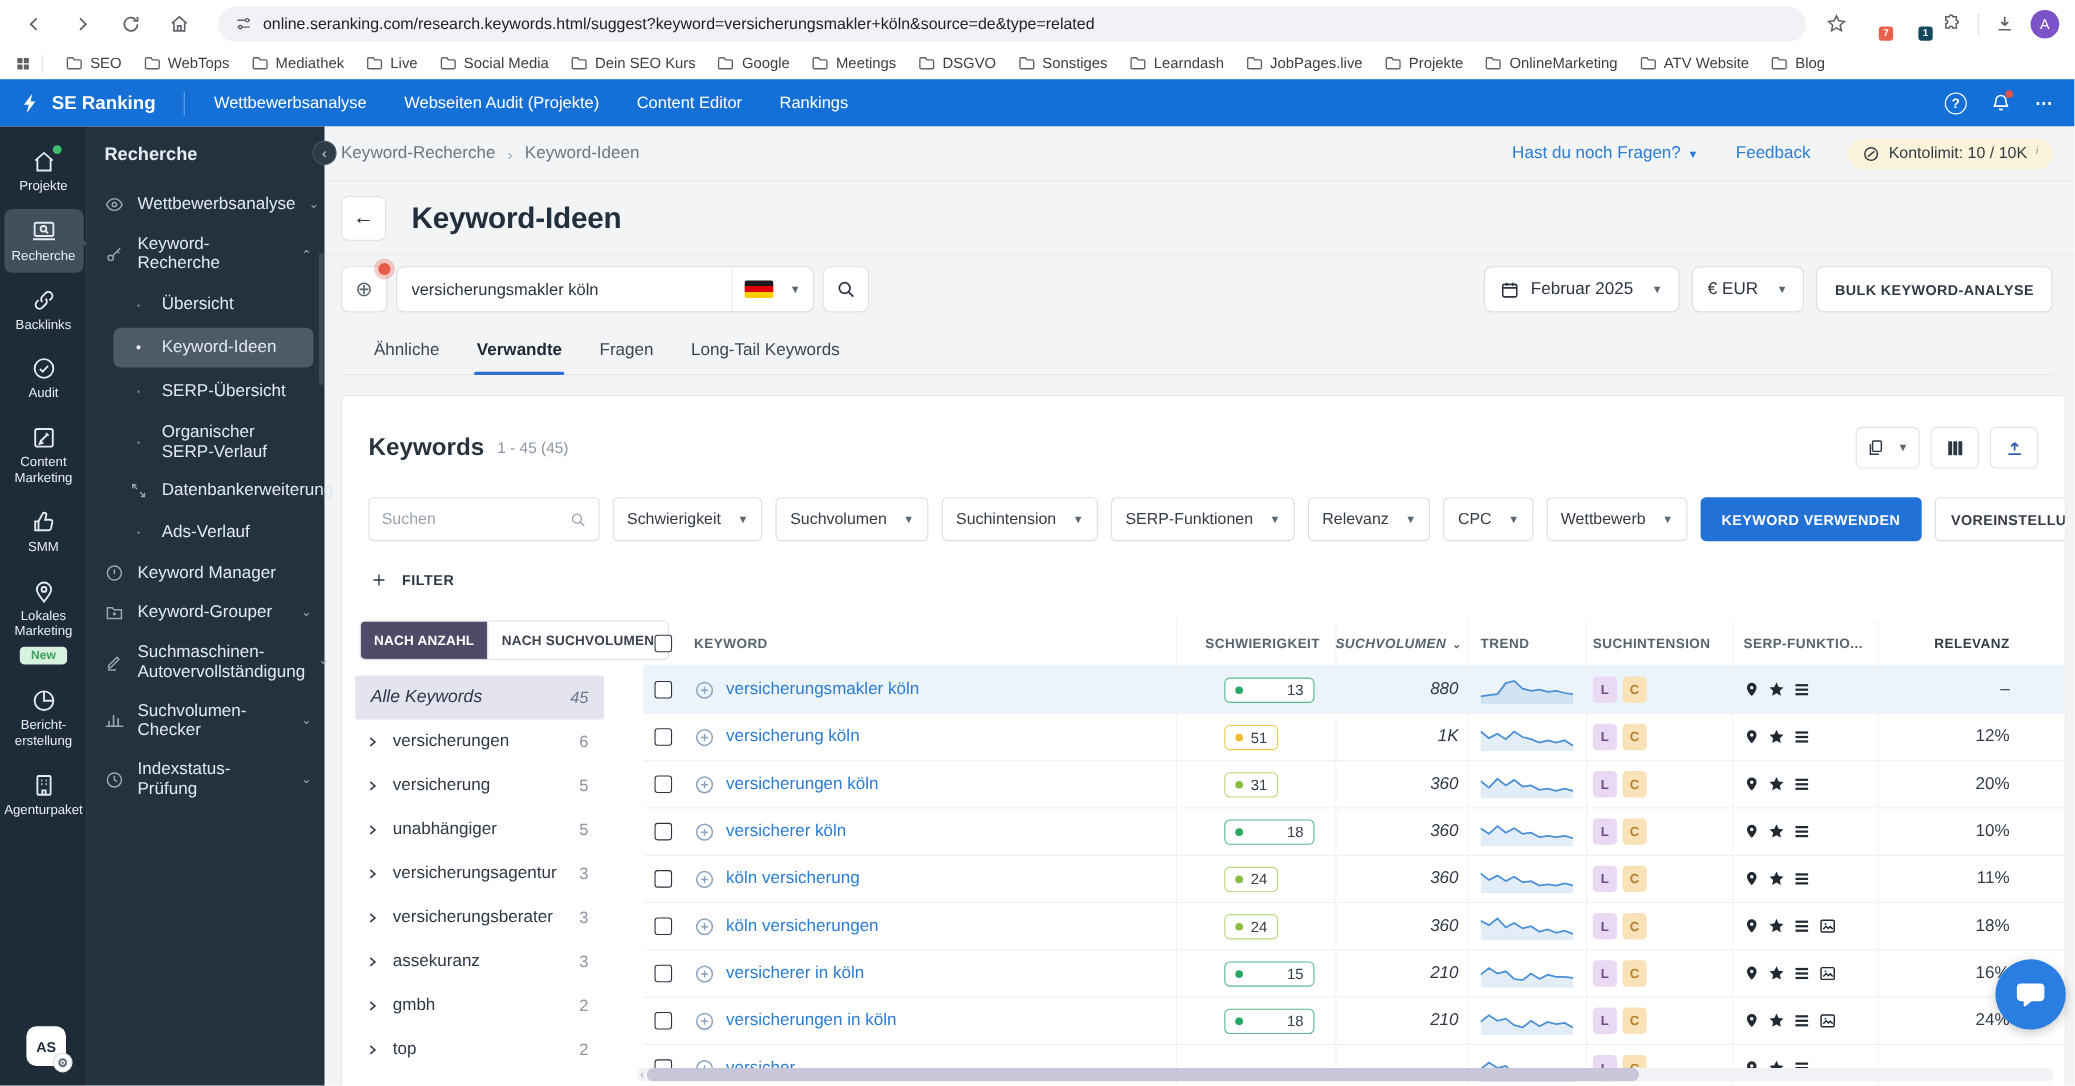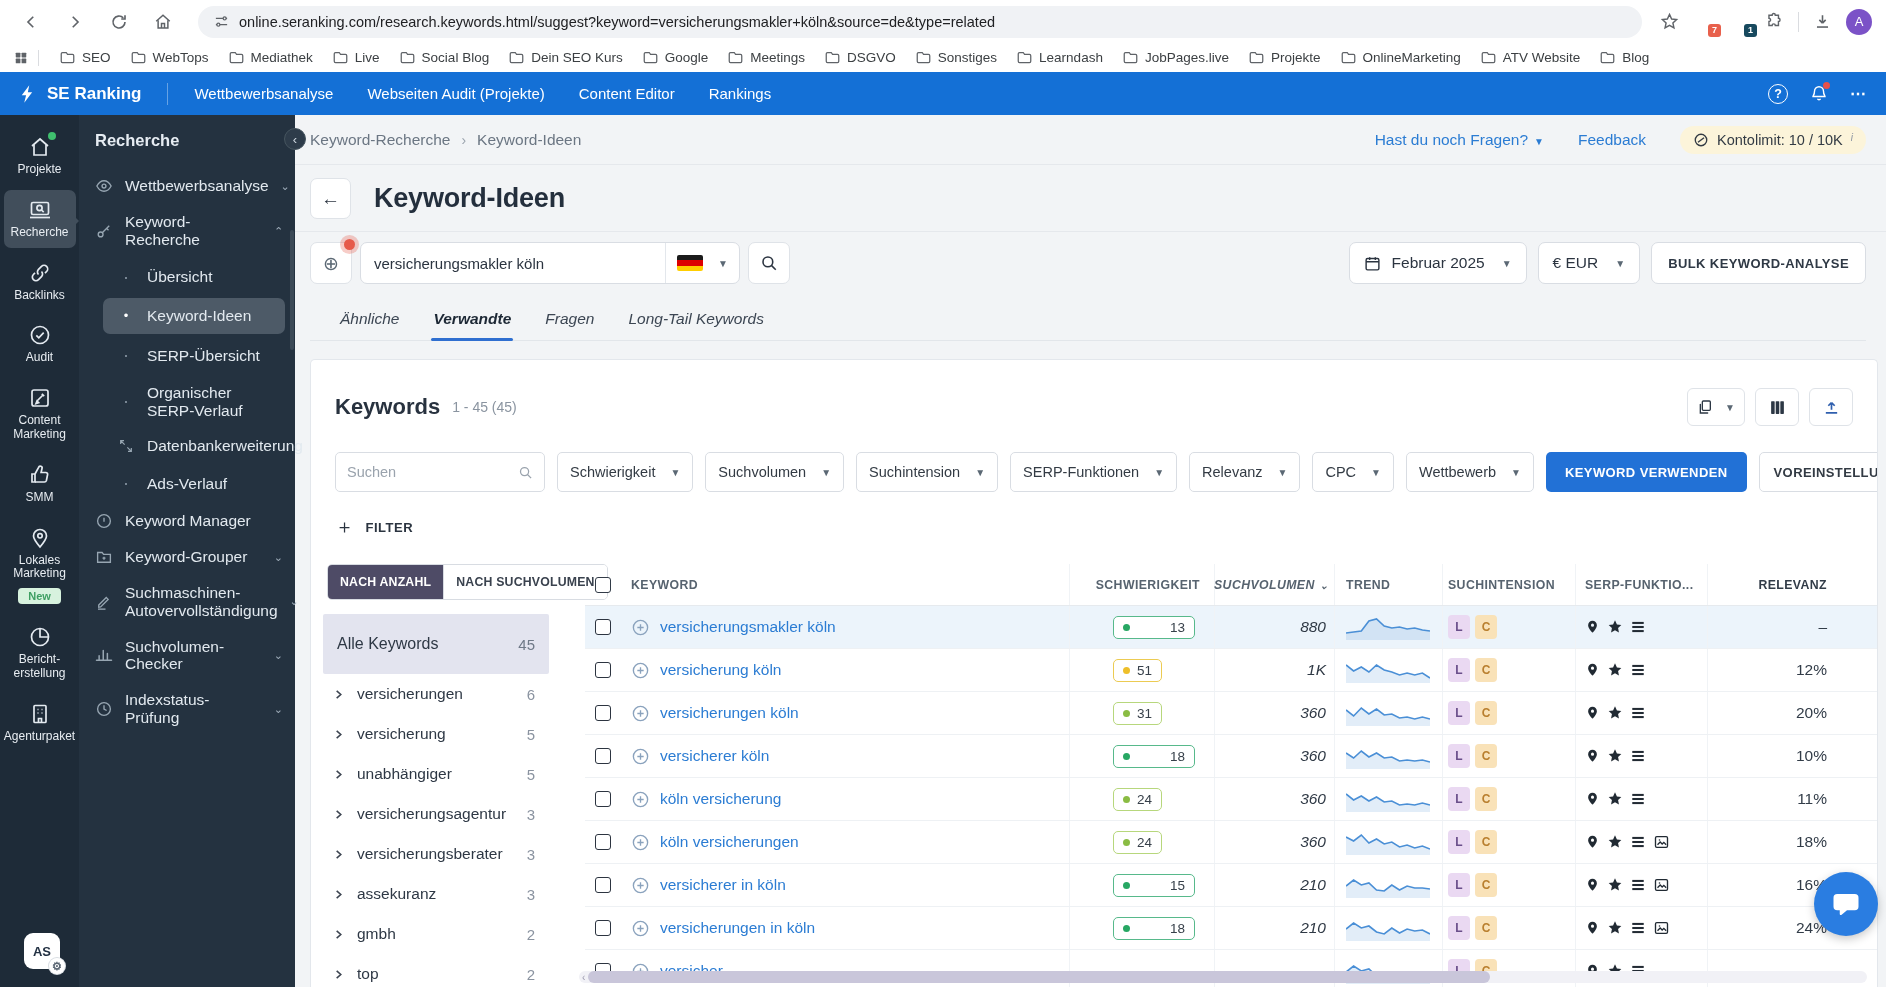--- a/index.html
+++ b/index.html
@@ -91,21 +91,21 @@
   .plus-btn .notif { position:absolute; right:-4px; top:-4px; width:11px; height:11px; border-radius:50%; background:#e65a4a; box-shadow:0 0 0 4px rgba(230,90,74,.3); }
   .kw-input-wrap { height:42px; width:380px; background:#fff; border:1px solid #d9dde3; border-radius:7px; display:flex; align-items:center; overflow:hidden; }
   .kw-input { border:none; outline:none; flex:1; font-size:15px; color:#2b3440; padding:0 13px; font-family:inherit; min-width:0;}
   .flag-seg { width:74px; height:100%; border-left:1px solid #e3e7ec; display:flex; align-items:center; justify-content:center; gap:9px; }
   .flag-de { width:26px; height:16px; border-radius:2px; background:linear-gradient(#1b1b1b 33%, #d00 33% 66%, #ffce00 66%); }
   .search-btn { width:42px; height:42px; }
   .search-right { margin-left:auto; display:flex; align-items:center; gap:11px; }
   .dd-btn { height:42px; background:#fff; border:1px solid #d9dde3; border-radius:7px; display:flex; align-items:center; gap:11px; padding:0 14px; font-size:15.5px; color:#2b3440; white-space:nowrap; }
   .btn-plain { height:42px; background:#fff; border:1px solid #d9dde3; border-radius:7px; display:flex; align-items:center; padding:0 16px; font-size:13px; font-weight:bold; letter-spacing:.4px; color:#2f3945; white-space:nowrap;}
 
-  .tabs-row { display:flex; gap:30px; padding:6px 0 0 28px; margin:0 20px 0 15px; border-bottom:1px solid #e2e6ea; flex:none;font-style:italic; }
+  .tabs-row { display:flex; gap:30px; padding:6px 0 0 28px; margin:0 20px 0 15px; border-bottom:1px solid #e2e6ea; flex:none; }
   .tab { font-size:15.5px; color:#3c4653; padding:8px 2px 12px; position:relative; white-space:nowrap; }
   .tab.active { font-weight:bold; color:#1d2835; }
   .tab.active::after { content:""; position:absolute; left:0; right:0; bottom:-1px; height:3px; background:#2f6fd0; border-radius:2px; }
 
   
   .card { flex:1; margin:18px 8px 0 15px; background:#fff; border:1px solid #e3e7ec; border-bottom:none; border-radius:5px 5px 0 0; position:relative; overflow:hidden; min-height:0; }
   .card-head { display:flex; align-items:center; padding:28px 24px 0; }
   .kw-title { font-size:22px; font-weight:bold; color:#28323f; }
   .kw-range { font-size:14px; color:#8a94a0; margin-left:12px; }
   .head-btns { margin-left:auto; display:flex; gap:10px; }
@@ -123,21 +123,21 @@
   .add-filter { display:flex; align-items:center; gap:11px; margin:22px 0 0 24px; color:#2b3440; font-size:13px; font-weight:bold; letter-spacing:.5px; }
   .add-filter .pl { font-size:19px; font-weight:normal; }
 
   .card-body { display:flex; margin-top:24px; padding-left:12px; min-height:0; }
 
   
   .groups { width:226px; flex:none; }
   .toggle { display:inline-flex; border:1px solid #d8dce2; border-radius:5px; overflow:hidden; margin-left:4px; }
   .toggle .tg { padding:10px 12px; font-size:12.3px; font-weight:bold; letter-spacing:.2px; background:#fff; color:#3a424e; white-space:nowrap;}
   .toggle .tg.active { background:#4e4b66; color:#fff; }
-  .group-all { margin-top:14px; height:60px; background:#e3e4ef; display:flex; align-items:center; padding:0 14px; border-radius:2px; font-size:16px; color:#2e3845; }
+  .group-all { margin-top:14px; height:40px; background:#e3e4ef; display:flex; align-items:center; padding:0 14px; border-radius:2px; font-size:16px; color:#2e3845;font-style:italic; }
   .group-all .cnt { margin-left:auto; color:#6f7987; font-size:15px; }
   .group-row { height:40px; display:flex; align-items:center; padding:0 14px 0 10px; font-size:15.5px; color:#2e3845; }
   .group-row .gchev { color:#3b4450; margin-right:13px; display:flex; }
   .group-row .cnt { margin-left:auto; color:#8a93a0; font-size:15px; }
 
   
   .table { flex:1; margin-left:36px; min-width:0; }
   .t-head, .t-row { display:grid; grid-template-columns:46px 438px 145px 120px 108px 133px 132px 1fr; align-items:center;
      background-image:linear-gradient(#f0f3f6,#f0f3f6),linear-gradient(#f0f3f6,#f0f3f6),linear-gradient(#f0f3f6,#f0f3f6),linear-gradient(#f0f3f6,#f0f3f6),linear-gradient(#f0f3f6,#f0f3f6),linear-gradient(#f0f3f6,#f0f3f6);
      background-position:484px 0,629px 0,749px 0,857px 0,990px 0,1122px 0; background-size:1px 100%; background-repeat:no-repeat; }
@@ -276,21 +276,21 @@
           <svg width="15" height="13" viewBox="0 0 24 20" fill="none" stroke="currentColor" stroke-width="2">
             <path d="M2 4a2 2 0 0 1 2-2h6l2 3h8a2 2 0 0 1 2 2v9a2 2 0 0 1-2 2H4a2 2 0 0 1-2-2V4z"></path>
           </svg>
           <span>Live</span>
         </span>
 
         <span class="bookmark">
           <svg width="15" height="13" viewBox="0 0 24 20" fill="none" stroke="currentColor" stroke-width="2">
             <path d="M2 4a2 2 0 0 1 2-2h6l2 3h8a2 2 0 0 1 2 2v9a2 2 0 0 1-2 2H4a2 2 0 0 1-2-2V4z"></path>
           </svg>
-          <span>Social Blog</span>
+          <span>Social Media</span>
         </span>
 
         <span class="bookmark">
           <svg width="15" height="13" viewBox="0 0 24 20" fill="none" stroke="currentColor" stroke-width="2">
             <path d="M2 4a2 2 0 0 1 2-2h6l2 3h8a2 2 0 0 1 2 2v9a2 2 0 0 1-2 2H4a2 2 0 0 1-2-2V4z"></path>
           </svg>
           <span>Dein SEO Kurs</span>
         </span>
 
         <span class="bookmark">

